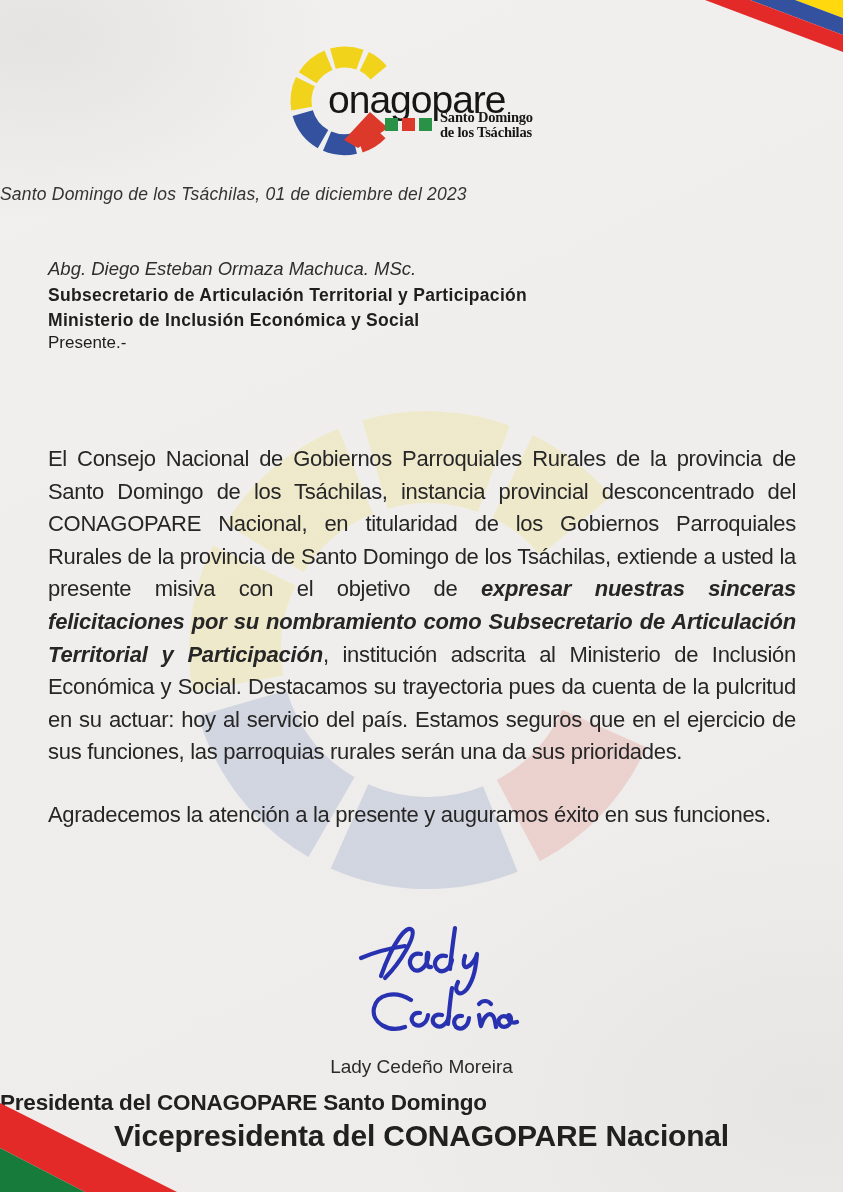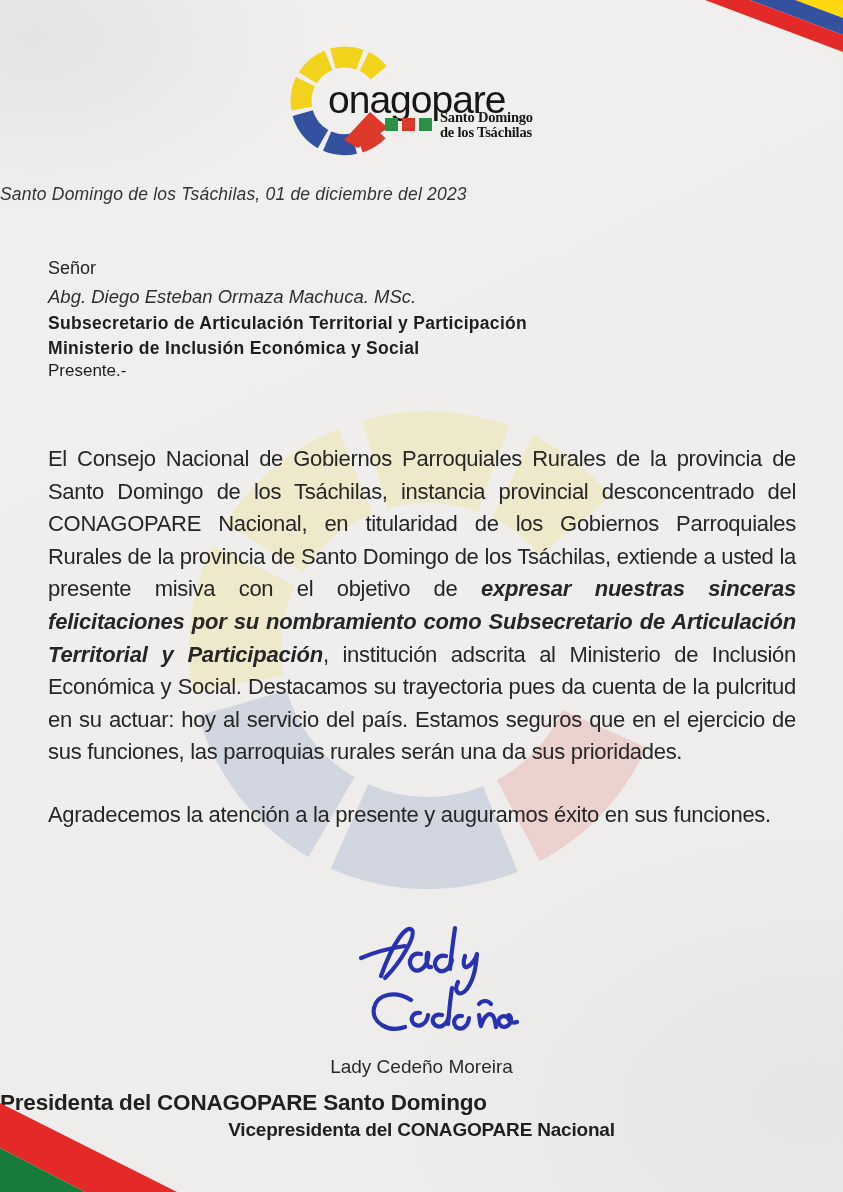--- a/index.html
+++ b/index.html
@@ -50,21 +50,21 @@
     margin:0;
     font-size:22px;line-height:32.6px;
     text-align:justify;letter-spacing:-0.3px;color:#262626;
   }
   .body-text p + p{margin-top:30px;}
   .body-text .em{font-weight:bold;font-style:italic;letter-spacing:-0.2px;}
   
   .sig-script{left:303px;top:912px;}
   .sig-name{left:0;width:843px;top:1056px;text-align:center;font-size:19px;color:#2b2b2b;}
   .sig-role1{left:0;width:843px;top:1090px;text-align:left;font-size:22.5px;font-weight:bold;color:#202020;letter-spacing:-0.2px;}
-  .sig-role2{left:0;width:843px;top:1119px;text-align:center;font-size:19px;font-weight:bold;color:#202020;letter-spacing:-0.2px;}
+  .sig-role2{left:0;width:843px;top:1119px;text-align:center;font-size:30px;font-weight:bold;color:#202020;letter-spacing:-0.2px;}
 </style>
 </head>
 <body>
 
 <div class="page">
 
   <svg class="abs corner-tr" width="200" height="70" viewBox="0 0 200 70">
     <polygon points="152,0 200,0 200,18" fill="#FFD80E"></polygon>
     <polygon points="107,0 152,0 200,18 200,35" fill="#33519F"></polygon>
     <polygon points="62,0 107,0 200,35 200,52" fill="#E42A28"></polygon>
@@ -103,21 +103,20 @@
     </span>
     <span class="logo-sub">
       <span style="display:block">Santo Domingo</span>
       <span style="display:block">de los Tsáchilas</span>
     </span>
   </div>
 
   <div class="abs date-line">Santo Domingo de los Tsáchilas, 01 de diciembre del 2023</div>
 
   <div class="abs recipient">
-    <div class="salutation">Señor</div>
     <div class="r-name">Abg. Diego Esteban Ormaza Machuca. MSc.</div>
     <div class="r-title">Subsecretario de Articulación Territorial y Participación</div>
     <div class="r-title">Ministerio de Inclusión Económica y Social</div>
     <div class="presente">Presente.-</div>
   </div>
 
   <div class="abs body-text">
     <p><span>El Consejo Nacional de Gobiernos Parroquiales Rurales de la provincia de Santo Domingo de los Tsáchilas, instancia provincial desconcentrado del CONAGOPARE Nacional, en titularidad de los Gobiernos Parroquiales Rurales de la provincia de Santo Domingo de los Tsáchilas, extiende a usted la presente misiva con el objetivo de </span><span class="em">expresar nuestras sinceras felicitaciones por su nombramiento como Subsecretario de Articulación Territorial y Participación</span><span>, institución adscrita al Ministerio de Inclusión Económica y Social. Destacamos su trayectoria pues da cuenta de la pulcritud en su actuar: hoy al servicio del país. Estamos seguros que en el ejercicio de sus funciones, las parroquias rurales serán una da sus prioridades.</span></p>
     <p>Agradecemos la atención a la presente y auguramos éxito en sus funciones.</p>
   </div>

